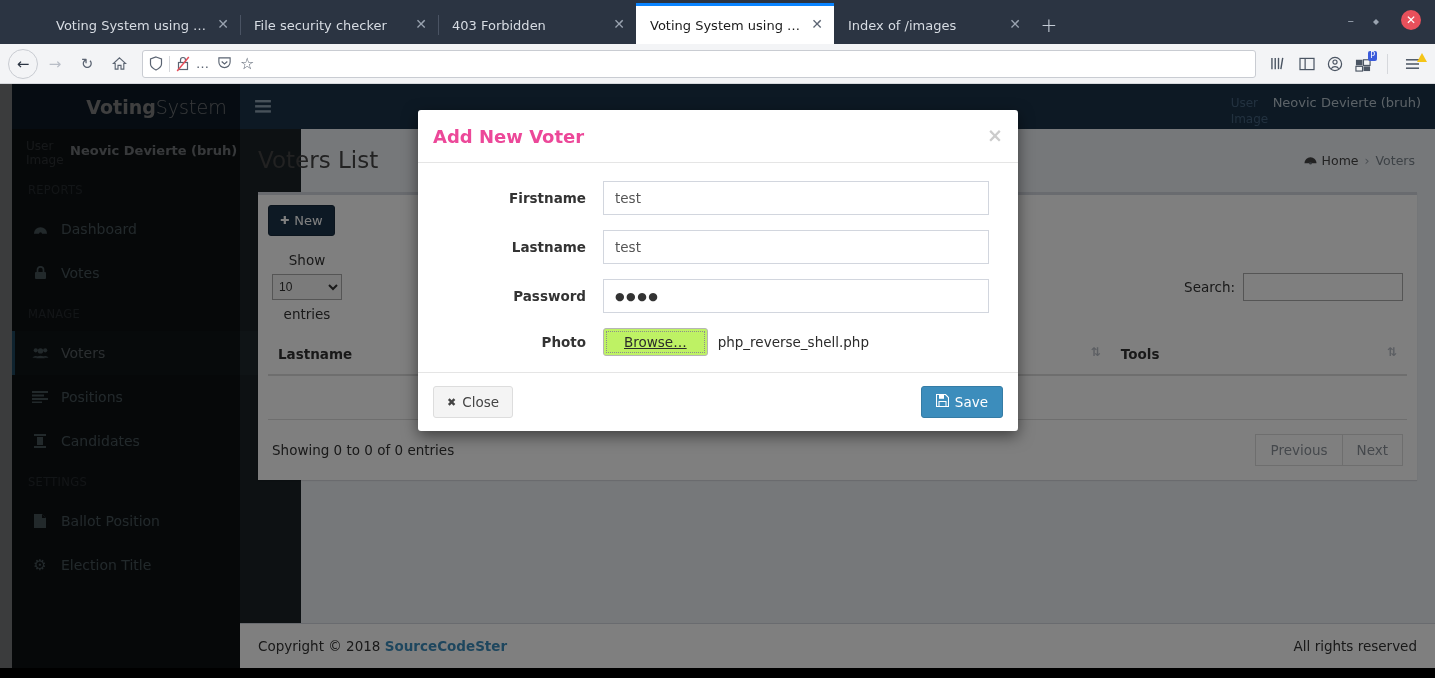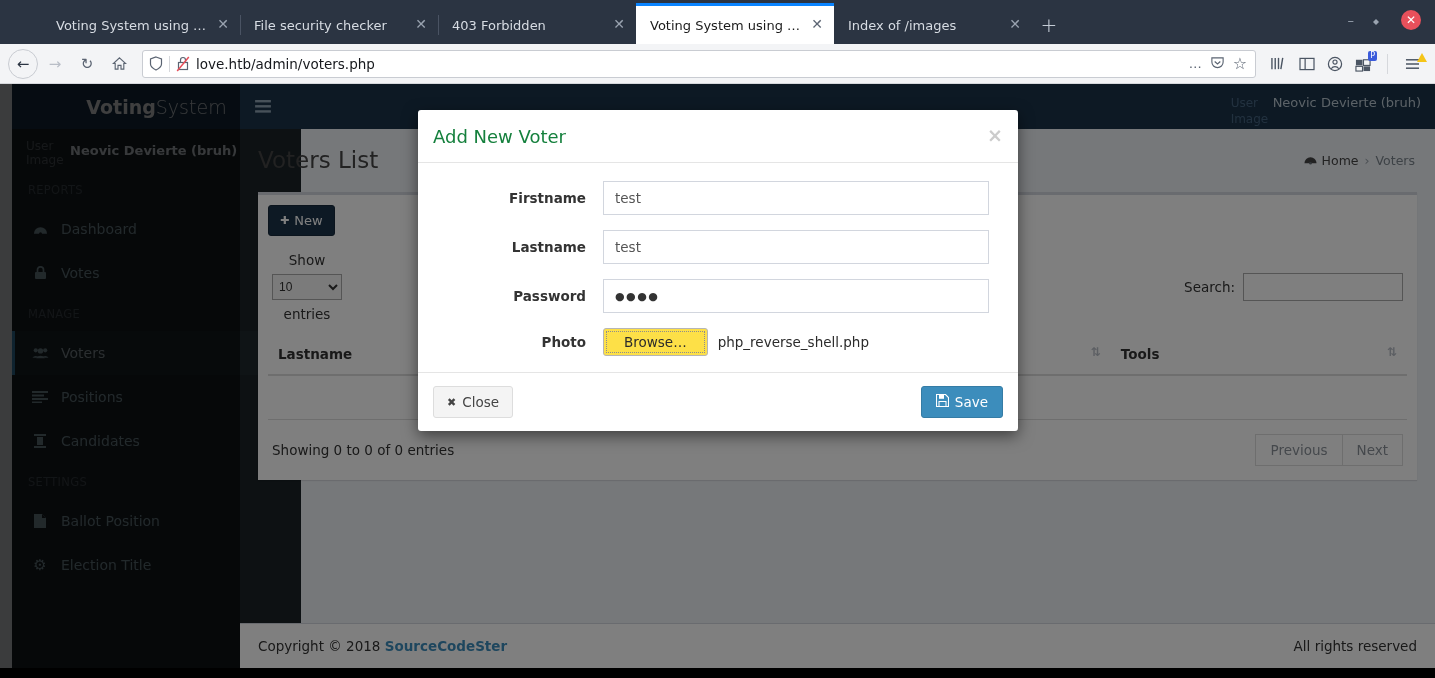--- a/index.html
+++ b/index.html
@@ -221,44 +221,44 @@
 
   
   .modal {
     position:absolute; left: 418px; top: 26px; width: 600px;
     background:#fff; box-shadow: 0 5px 15px rgba(0,0,0,.5); border-radius: 3px;
   }
   .modal-hdr {
     padding: 16px 15px 15px 15px; border-bottom:1px solid #e5e5e5;
     display:flex; align-items:flex-start;
   }
-  .modal-title { font-size: 18px; font-weight:400; color:#15803d; }
+  .modal-title { font-size: 18px; font-weight:700; color:#ec4899; }
   .modal-close {
     margin-left:auto; color:#ccc; font-size:19px; line-height: 18px;
     font-weight:700;
   }
   .modal-body { padding: 18px 15px 10px 15px; }
   .frow { display:flex; align-items:center; margin-bottom: 15px; }
   .frow:last-child { margin-bottom: 6px; }
   .flabel {
     width: 170px; text-align:right; padding-right: 17px; font-size:13.5px;
     font-weight:700; color:#333;
   }
   .fctrl { flex:1; padding-right: 14px; }
   .finput {
     width: 100%; height: 34px; border:1px solid #d2d6de; background:#fff;
     padding: 0 11px; font-size:13.5px; color:#555; display:flex;
     align-items:center;
   }
   .finput.pw { letter-spacing: 1.5px; font-size: 11px; color:#333; }
   .fileline { display:flex; align-items:center; gap:10px; }
   .browsebtn {
-    border:1px solid #b6b6b6; border-radius: 3px; background:#fde047;
+    border:1px solid #b6b6b6; border-radius: 3px; background:#bef264;
     padding: 5px 20px; font-size: 13.5px; color:#2b2b2b;
-    outline: 1px dotted #8d8d8d; outline-offset: -4px;
+    outline: 1px dotted #8d8d8d; outline-offset: -4px; text-decoration: underline;
   }
   .filename { font-size: 13.5px; color:#2b2b2b; }
   .modal-ftr {
     padding: 13px 15px; border-top:1px solid #e5e5e5; display:flex;
     align-items:center;
   }
   .btn-close2 {
     background:#f4f4f4; border:1px solid #ddd; color:#444; font-size:13.5px;
     padding: 7px 13px; border-radius:3px; display:flex; align-items:center; gap:6px;
   }
@@ -322,21 +322,20 @@
           </svg>
       </span>
       <span class="url-sep"></span>
       <span class="url-brokenlock">
         <svg width="14" height="16" viewBox="0 0 14 16">
           <rect x="2.5" y="6.5" width="9" height="7" fill="none" stroke="#5b6472" stroke-width="1.2"></rect>
           <path d="M4.5 6.5 L4.5 4 A2.5 2.5 0 0 1 9.5 4 L9.5 6.5" fill="none" stroke="#5b6472" stroke-width="1.2"></path>
           <line x1="1.2" y1="15" x2="12.8" y2="1" stroke="#e8505b" stroke-width="1.5"></line>
         </svg>
       </span>
-      <span class="urltext">love.htb/admin/voters.php</span>
       <span class="url-actions">
         <span class="ic">…</span>
         <span class="ic">
           <svg width="15" height="15" viewBox="0 0 16 16">
               <path d="M2 3 L14 3 L14 7.5 A6 6 0 0 1 2 7.5 Z" fill="none" stroke="#5b6472" stroke-width="1.2"></path>
               <path d="M5 7 L8 9.6 L11 7" fill="none" stroke="#5b6472" stroke-width="1.3"></path>
             </svg>
         </span>
         <span class="ic" style="font-size:16px">☆</span>
       </span>

